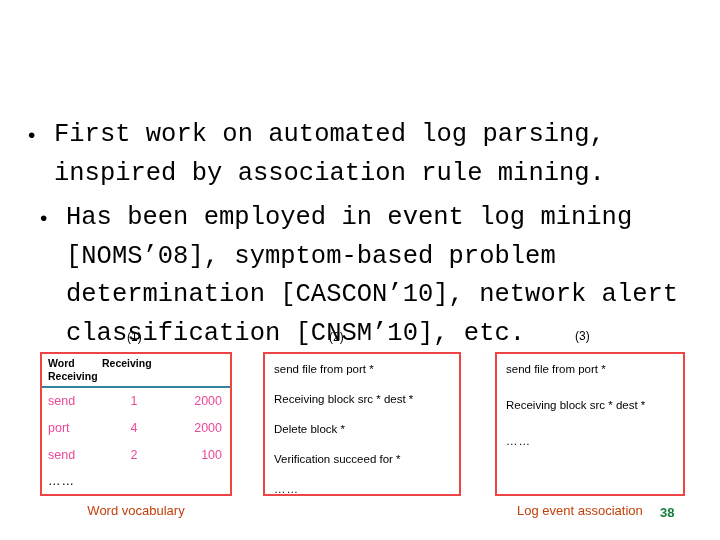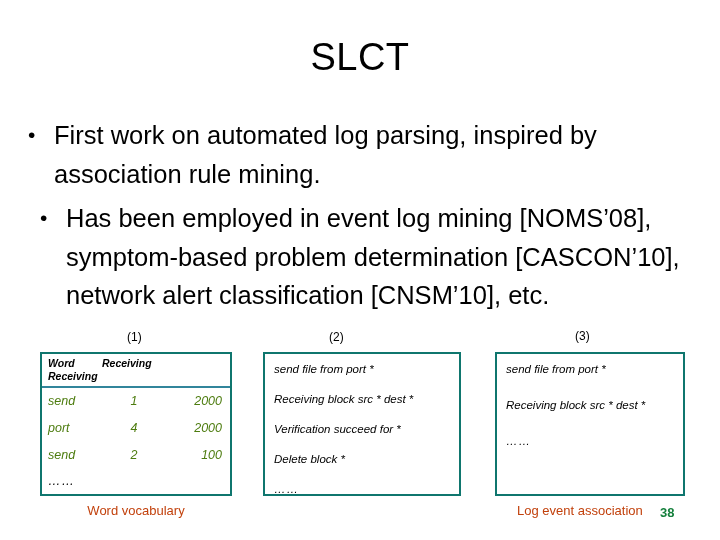--- a/index.html
+++ b/index.html
@@ -47,42 +47,41 @@
   }
   .bullet-row + .bullet-row { margin-top: 6px; }
   .bullet-mark {
     flex: 0 0 auto;
     width: 26px;
     text-align: left;
     font-size: 21px;
     line-height: 38.5px;
     color: #000000;
   }
-  .bullet-body { flex: 1 1 auto; }
+  .bullet-body { flex: 1 1 auto; font-family: Liberation Mono, monospace; }
   .bullet-2 .bullet-mark { padding-left: 12px; width: 38px; }
 
   
   .step-label {
     position: absolute;
     font-size: 12px;
     font-weight: 400;
     color: #000000;
     font-family: "Liberation Sans", sans-serif;
     white-space: nowrap;
   }
   #step-1 { left: 127px; top: 330px; }
   #step-2 { left: 329px; top: 330px; }
   #step-3 { left: 575px; top: 329px; }
 
   
   .panel {
     position: absolute;
-    border: 2px solid #0f766e;
+    border: 2px solid #ef4444;
     background: #ffffff;
-    font-style: italic;
   }
   #panel-vocab   { left: 40px;  top: 352px; width: 192px; height: 144px; }
   #panel-cluster { left: 263px; top: 352px; width: 198px; height: 144px; }
   #panel-event   { left: 495px; top: 352px; width: 190px; height: 144px; }
 
   
   .vocab-head {
     border-bottom: 2px solid #31859B;
     padding: 3px 6px 4px 6px;
     font-size: 10.5px;
@@ -93,21 +92,21 @@
   }
   .vocab-head .hrow { display: flex; }
   .vocab-head .c-word { width: 54px; }
   .vocab-head .c-pos  { width: 70px; }
   .vocab-head .c-freq { width: 60px; }
 
   .vocab-body { padding: 6px 6px 0 6px; }
   .vocab-row {
     display: flex;
     font-size: 12.5px;
-    color: #4d7c0f;
+    color: #ec4899;
     margin-bottom: 13px;
     line-height: 14px;
   }
   .vocab-row .c-word { width: 60px; text-align: left; }
   .vocab-row .c-pos  { width: 52px; text-align: center; }
   .vocab-row .c-freq { width: 62px; text-align: right; }
   .vocab-ellipsis {
     font-size: 12.5px;
     color: #000000;
     padding-left: 0;
@@ -147,21 +146,20 @@
     font-size: 13px;
     font-weight: bold;
     color: #15803d;
   }
 </style>
 </head>
 <body>
 
 <div id="slide">
 
-  <div class="slide-title">SLCT</div>
 
   <div class="body-block">
 
     <div class="bullet-row bullet-1">
       <span class="bullet-mark">•</span>
       <span class="bullet-body">First work on automated log parsing, inspired by association rule mining.</span>
     </div>
 
     <div class="bullet-row bullet-2">
       <span class="bullet-mark">•</span>
@@ -201,22 +199,22 @@
         <span class="c-freq">100</span>
       </div>
       <div class="vocab-ellipsis">……</div>
     </div>
   </div>
 
   <div class="panel" id="panel-cluster">
     <div class="list-body">
       <div class="list-item">send file from port *</div>
       <div class="list-item">Receiving block src * dest *</div>
+      <div class="list-item">Delete block *</div>
       <div class="list-item">Verification succeed for *</div>
-      <div class="list-item">Delete block *</div>
       <div class="list-item ellipsis">……</div>
     </div>
   </div>
 
   <div class="panel" id="panel-event">
     <div class="list-body">
       <div class="list-item">send file from port *</div>
       <div class="list-item">Receiving block src * dest *</div>
       <div class="list-item ellipsis">……</div>
     </div>

